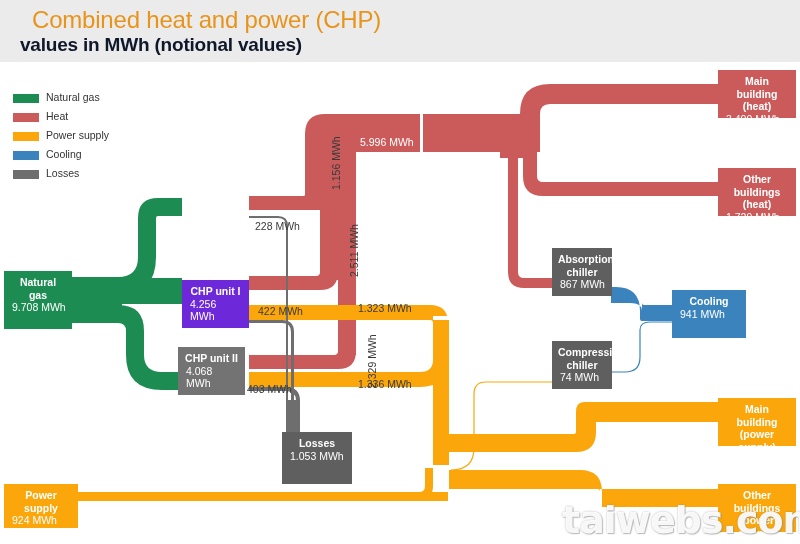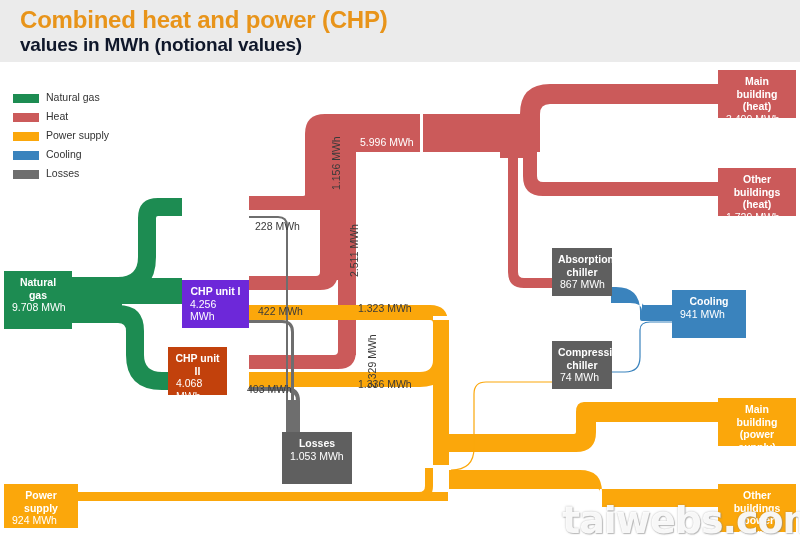--- a/index.html
+++ b/index.html
@@ -4,21 +4,21 @@
 <style>
   html,body{margin:0;padding:0;background:#ffffff;}
   body{font-family:"Liberation Sans", sans-serif;}
   #canvas{
     position:relative;width:800px;height:544px;overflow:hidden;background:#ffffff;
   }
   #titlebar{
     position:absolute;left:0;top:0;width:800px;height:62px;background:#ebebeb;
   }
   #title1{
-    position:absolute;left:20px;top:6px;font-size:24px;font-weight:bold;color:#e8941a;
+    position:absolute;left:32px;top:6px;font-size:24px;font-weight:normal;color:#e8941a;
     letter-spacing:-0.2px;white-space:nowrap;
   }
   #title2{
     position:absolute;left:20px;top:34px;font-size:19px;font-weight:bold;color:#0f172a;
     letter-spacing:-0.2px;white-space:nowrap;
   }
   .legend-row{position:absolute;height:13px;}
   .legend-sw{position:absolute;left:0;top:2px;width:26px;height:9px;}
   .legend-lb{position:absolute;left:33px;top:-1px;font-size:10.5px;color:#333;white-space:nowrap;}
   .node{
@@ -200,21 +200,21 @@
     <span class="nm">Natural gas</span>
     <span class="vl">9.708 MWh</span>
   </div>
 
 
   <div class="node" style="left:182px;top:280px;width:67px;height:48px;background:#6d28d9;">
     <span class="nm">CHP unit I</span>
     <span class="vl">4.256 MWh</span>
   </div>
 
-  <div class="node" style="left:168px;top:347px;width:59px;height:48px;background:#c2410c;">
+  <div class="node" style="left:178px;top:347px;width:67px;height:48px;background:#737373;">
     <span class="nm">CHP unit II</span>
     <span class="vl">4.068 MWh</span>
   </div>
 
   <div class="node" style="left:282px;top:432px;width:70px;height:52px;background:#5f5f5f;">
     <span class="nm">Losses</span>
     <span class="vl">1.053 MWh</span>
   </div>
 
   <div class="node" style="left:4px;top:484px;width:74px;height:44px;background:#fba70b;">

